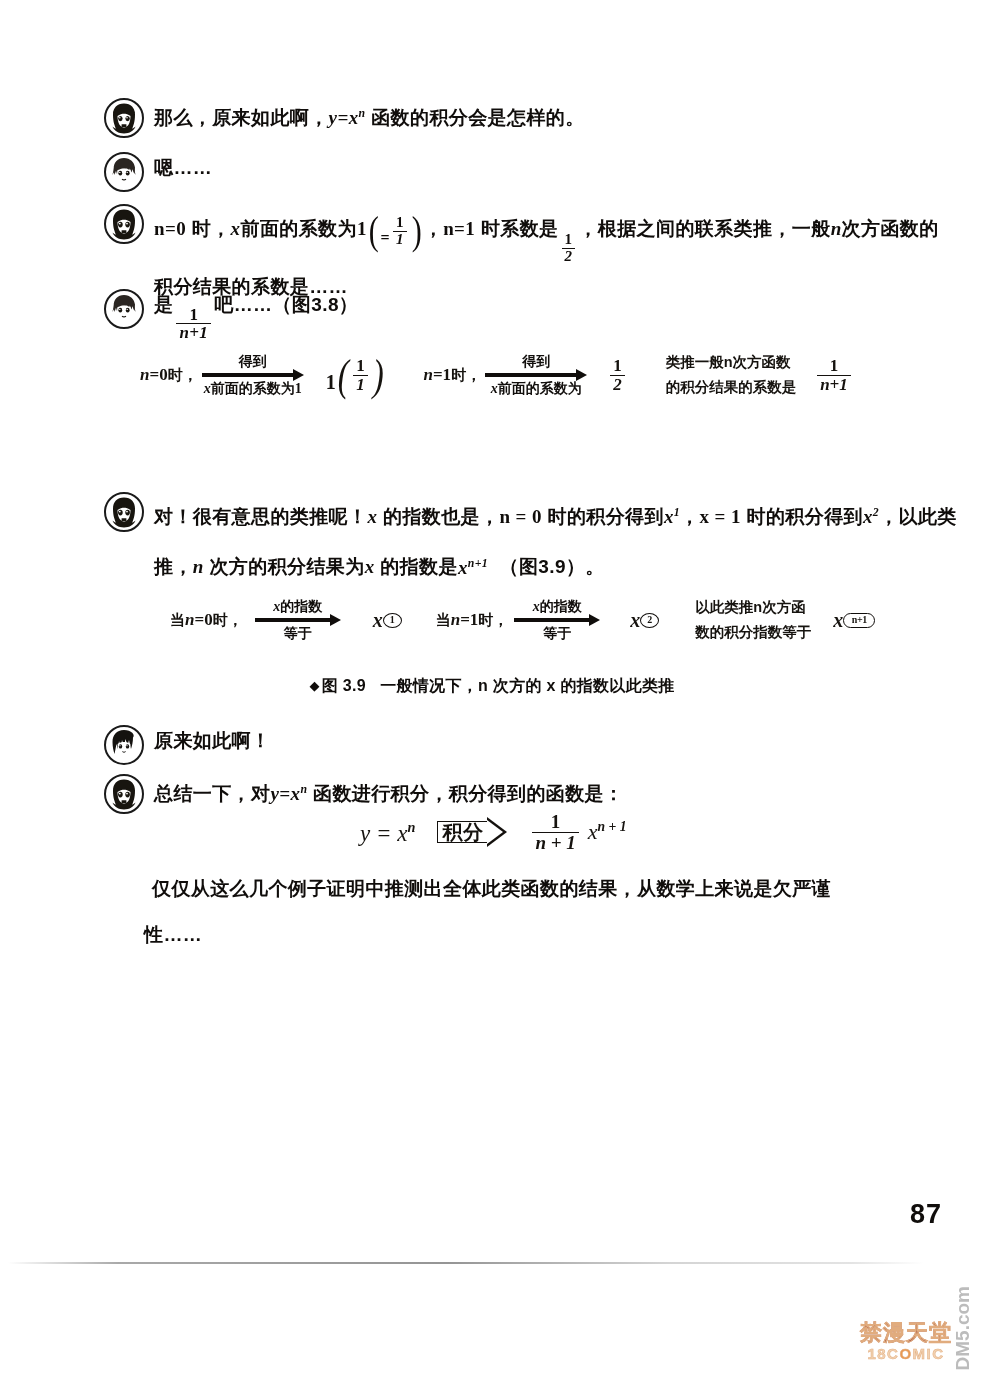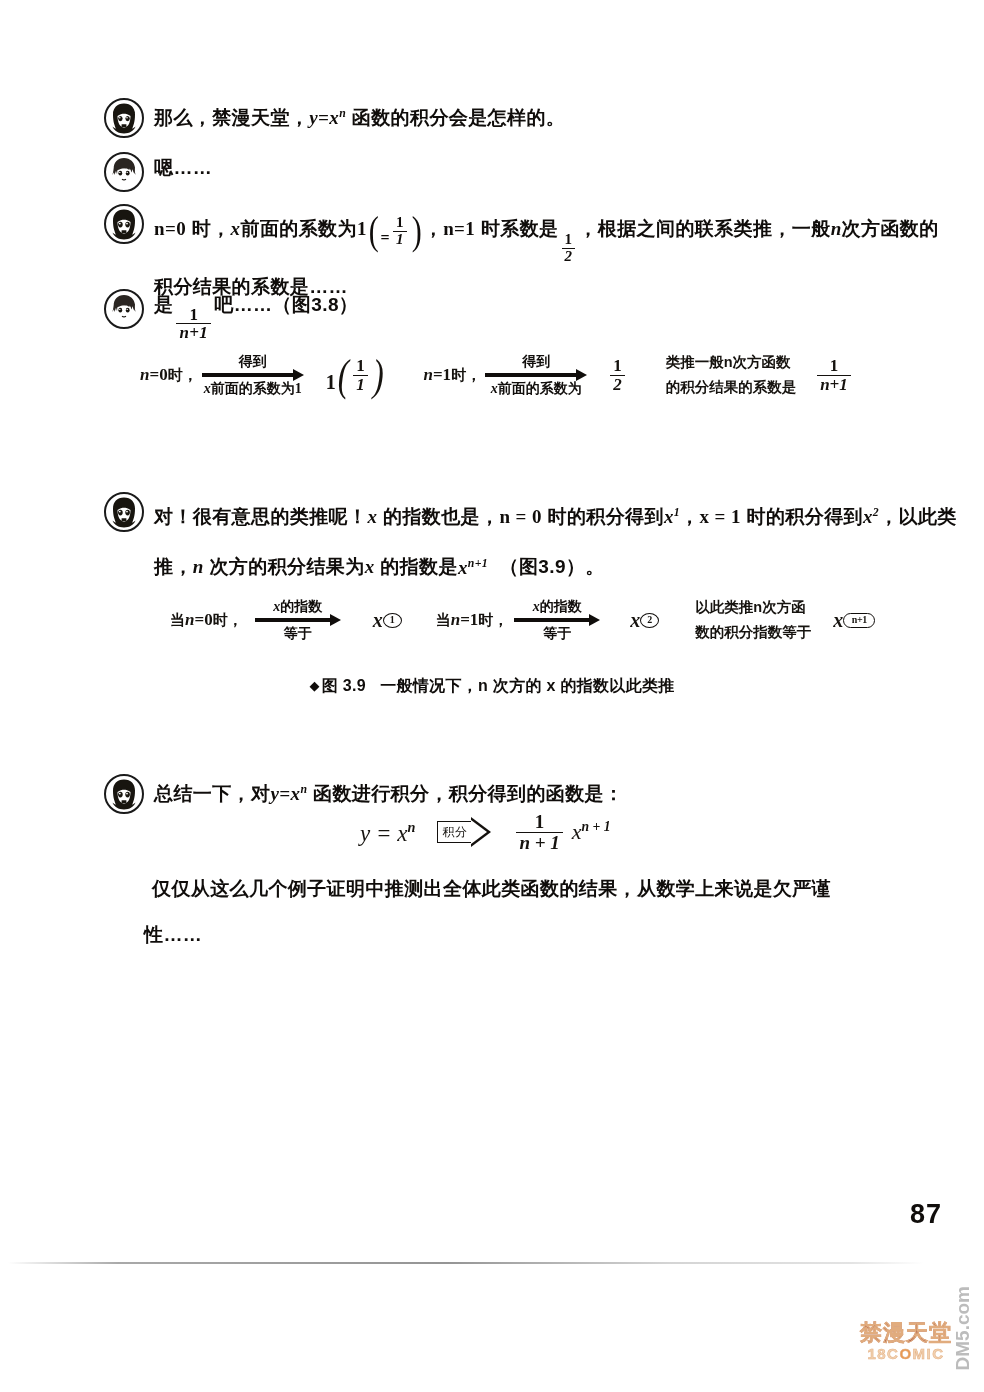--- a/index.html
+++ b/index.html
@@ -245,22 +245,22 @@
     height: 22px;
     display: flex;
     align-items: center;
     justify-content: center;
     padding: 0 4px;
     box-sizing: border-box;
     background: #fff;
   }
   .block-arrow .body span {
     font-family: "Liberation Sans", "DejaVu Sans", sans-serif;
-    font-size: 12px;
-    font-weight: 400;
+    font-size: 20px;
+    font-weight: 700;
     letter-spacing: 0.5px;
   }
   .block-arrow .tip {
     width: 0; height: 0;
     border-top: 15px solid transparent;
     border-bottom: 15px solid transparent;
     border-left: 20px solid #14110e;
     position: relative;
   }
   .block-arrow .tip::after {
@@ -368,21 +368,21 @@
         <path d="M11.5 16c2.2-1.6 4.6-2.2 6.5-2.2s4.3 .6 6.5 2.2c0 6.5-2.4 11.5-6.5 11.5S11.5 22.5 11.5 16z" fill="#fff"></path>
         <ellipse cx="14.4" cy="18.6" rx="2.2" ry="2.6" fill="#18150f"></ellipse>
         <ellipse cx="21.6" cy="18.6" rx="2.2" ry="2.6" fill="#18150f"></ellipse>
         <circle cx="13.8" cy="17.8" r=".8" fill="#fff"></circle>
         <circle cx="21" cy="17.8" r=".8" fill="#fff"></circle>
         <path d="M15.6 24.3h4.8v2.6h-4.8z" fill="#18150f"></path>
         <path d="M7 14c3-4 7-6 11-6s8 2 11 6c-1-6-5-9-11-9S8 8 7 14z" fill="#18150f"></path>
       </svg>
     </div>
     <div class="speech">
-      <span>那么，禁漫天堂，</span><span class="mvar"><span>y=x</span><sup class="exp">n</sup></span>&nbsp;<span>函数的积分会是怎样的。</span>
+      <span>那么，原来如此啊，</span><span class="mvar"><span>y=x</span><sup class="exp">n</sup></span>&nbsp;<span>函数的积分会是怎样的。</span>
     </div>
   </div>
 
   <div class="dialogue" style="left:104px; top:150px;">
     <div class="avatar">
       <svg viewBox="0 0 36 36" aria-hidden="true">
         <circle cx="18" cy="18" r="16.5" fill="#fff"></circle>
         <path d="M18 4c-6.3 0-10.3 4.3-10.3 10.6 0 2.4 .3 4.6 .8 6.4l1.5-4.3 1 3.6 1.6-4.8 1.2 3.4 1.5-4 1.3 3.2 1.4-3.8 1.6 3.4 1.3-3.6 1.6 3.8 1.4-3.4 1.5 4 1.2-3.2 1.6 4.6c.5-1.9 .8-4 .8-6.3C28.3 8.3 24.3 4 18 4z" fill="#2a2521"></path>
         <path d="M11.2 16.5c2.1-1.5 4.5-2.1 6.8-2.1s4.7 .6 6.8 2.1c0 7-2.6 12.2-6.8 12.2S11.2 23.5 11.2 16.5z" fill="#fff"></path>
         <ellipse cx="14.3" cy="19.2" rx="1.9" ry="2.4" fill="#18150f"></ellipse>
@@ -566,20 +566,35 @@
         <span class="mvar" style="font-size:20px;">x</span>
           <span class="circled wide">n+1</span>
       </div>
     </div>
   </div>
 
   <div class="fig-caption" style="top:676px;">
     <span class="dia">◆</span><span>图 3.9</span>&nbsp;&nbsp;&nbsp;<span>一般情况下，n 次方的 x 的指数以此类推</span>
   </div>
 
+  <div class="dialogue" style="left:104px; top:723px;">
+    <div class="avatar">
+      <svg viewBox="0 0 36 36" aria-hidden="true">
+        <circle cx="18" cy="18" r="16.5" fill="#fff"></circle>
+        <path d="M18 3c-7.5 0-11.5 5-11.5 12 0 5 1 9 2 12l2-10 1.5 5 1-8 2 6 1-7 2 6 1.5-7 2 6.5 1.5-5.5 2 9c1-3 2-7 2-11.5C29.5 8 25.5 3 18 3z" fill="#14120f"></path>
+        <path d="M11.6 17c2-1.4 4.2-2 6.4-2s4.4 .6 6.4 2c0 6.6-2.5 11.6-6.4 11.6S11.6 23.6 11.6 17z" fill="#fff"></path>
+        <ellipse cx="14.5" cy="19.4" rx="1.7" ry="2.2" fill="#14120f"></ellipse>
+        <ellipse cx="21.5" cy="19.4" rx="1.7" ry="2.2" fill="#14120f"></ellipse>
+        <circle cx="14" cy="18.7" r=".6" fill="#fff"></circle>
+        <circle cx="21" cy="18.7" r=".6" fill="#fff"></circle>
+        <path d="M16.4 24.6c1 .8 2.2 .8 3.2 0" stroke="#14120f" stroke-width="1" fill="none"></path>
+      </svg>
+    </div>
+    <div class="speech">原来如此啊！</div>
+  </div>
 
   <div class="dialogue" style="left:104px; top:772px;">
     <div class="avatar">
       <svg viewBox="0 0 36 36" aria-hidden="true">
         <circle cx="18" cy="18" r="16.5" fill="#fff"></circle>
         <path d="M18 3.5c-7 0-11 4.6-11 11 0 4 .4 7 1.2 9.6 .5 1.7 1.1 3.3 1.6 4.6 -2-1-3.3-2.3-3.3-2.3 1.4 4.2 6 7 11.5 7s10.1-2.8 11.5-7c0 0-1.3 1.3-3.3 2.3 .5-1.3 1.1-2.9 1.6-4.6 .8-2.6 1.2-5.6 1.2-9.6 0-6.4-4-11-11-11z" fill="#18150f"></path>
         <path d="M11.5 16c2.2-1.6 4.6-2.2 6.5-2.2s4.3 .6 6.5 2.2c0 6.5-2.4 11.5-6.5 11.5S11.5 22.5 11.5 16z" fill="#fff"></path>
         <ellipse cx="14.4" cy="18.6" rx="2.3" ry="2.8" fill="#18150f"></ellipse>
         <ellipse cx="21.6" cy="18.6" rx="2.3" ry="2.8" fill="#18150f"></ellipse>
         <circle cx="13.8" cy="17.6" r=".9" fill="#fff"></circle>

